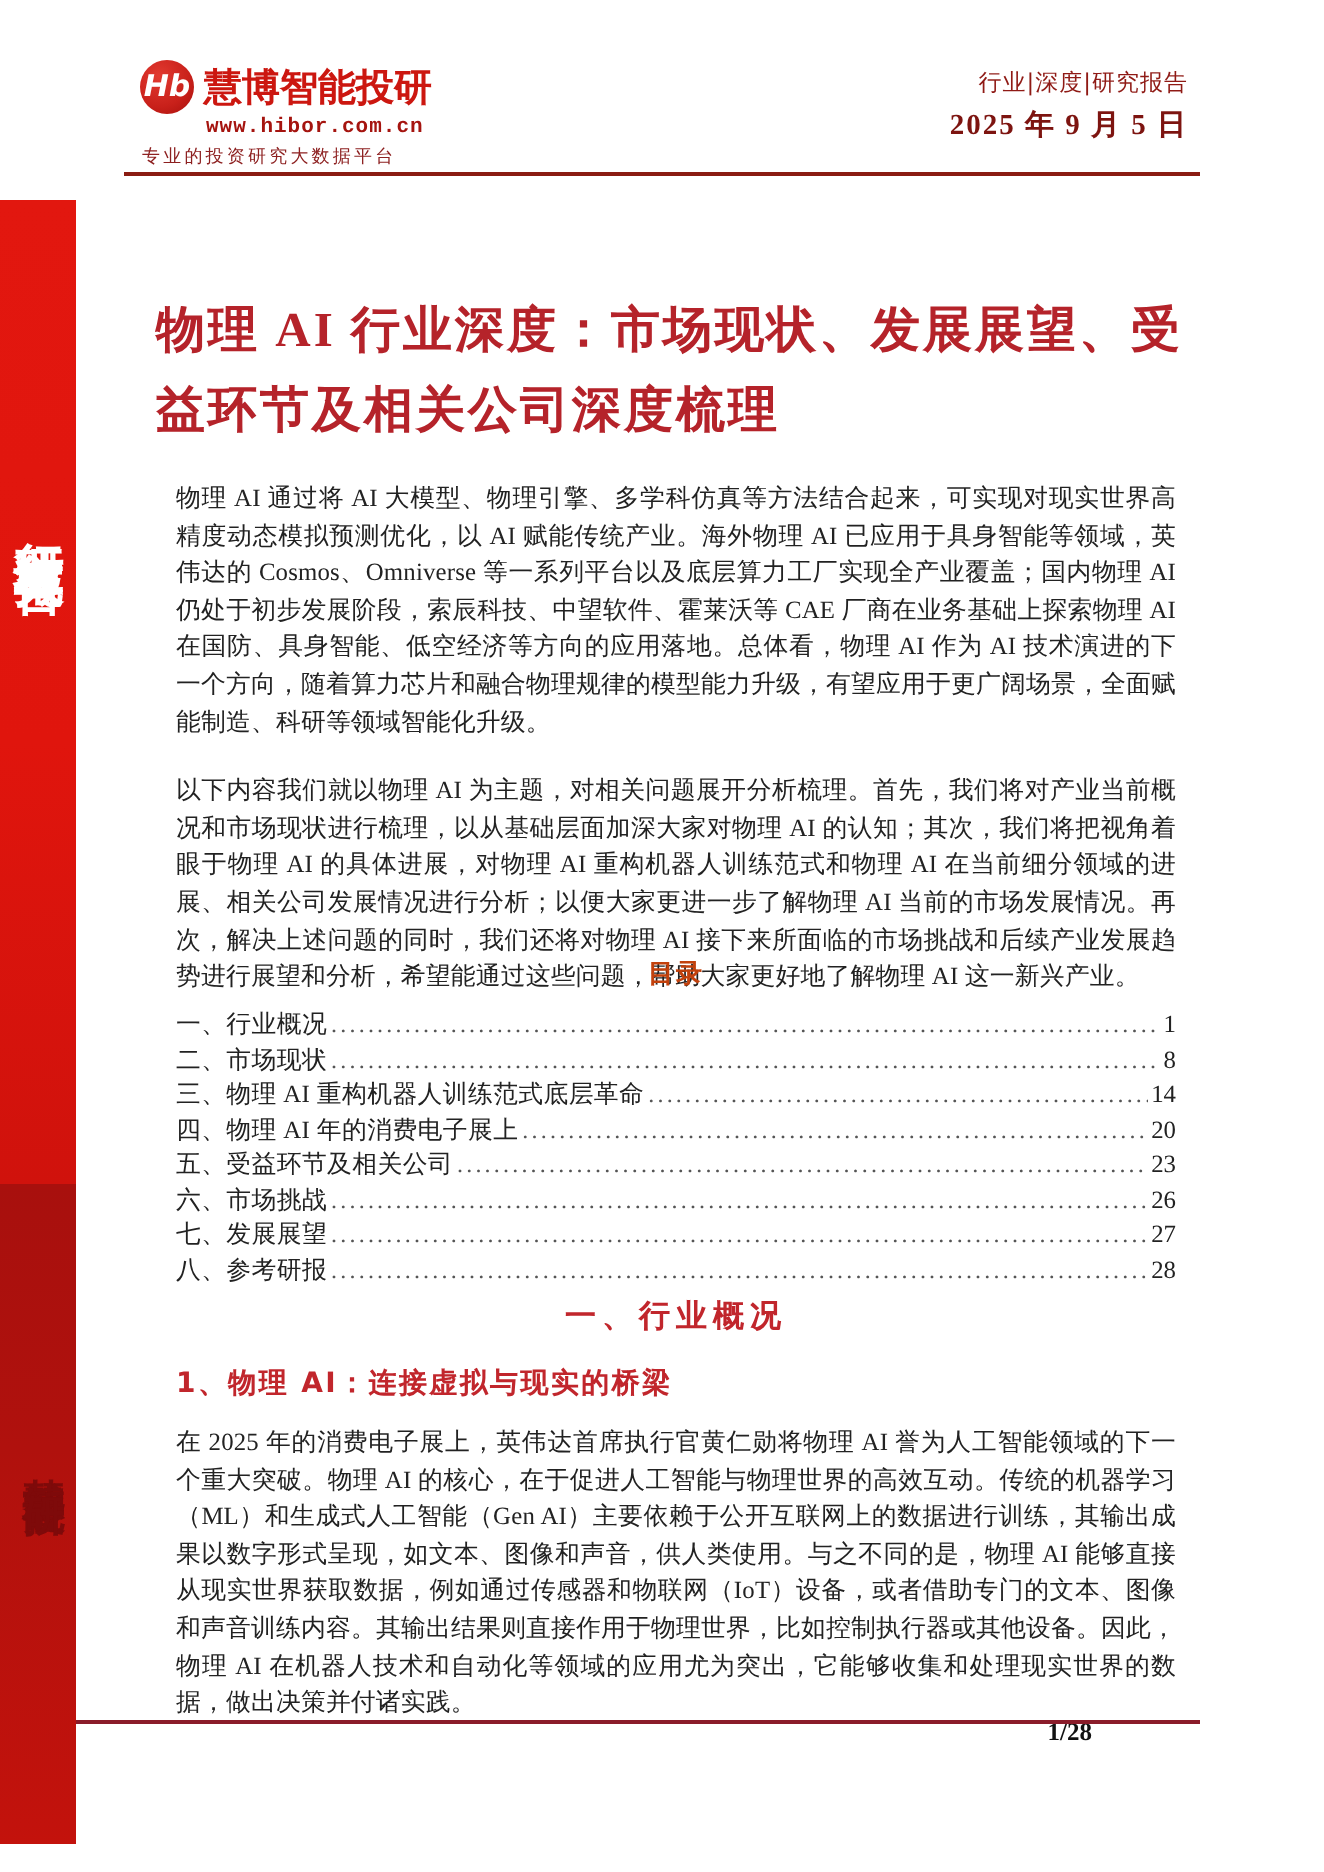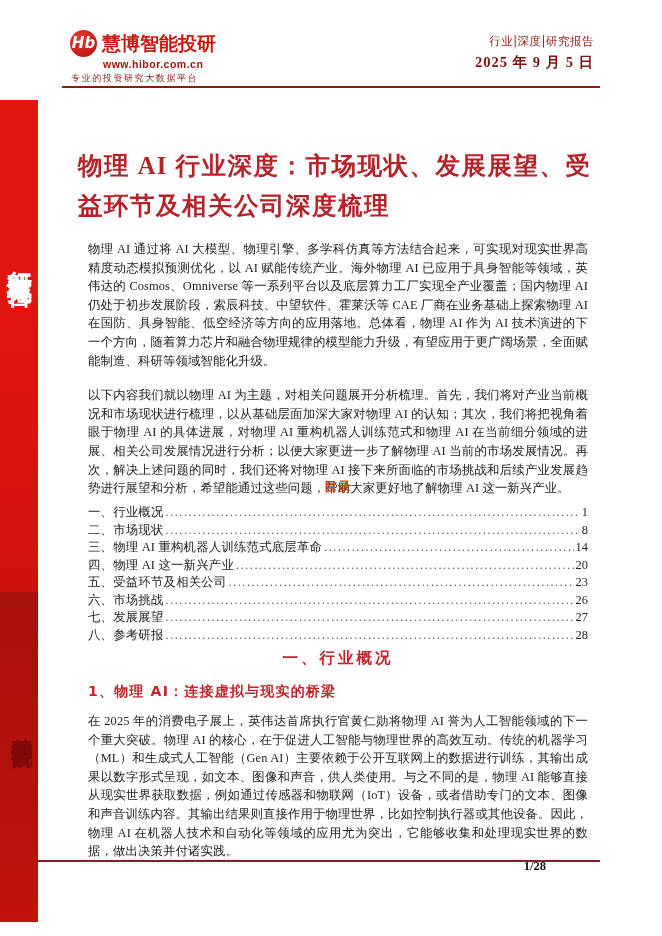--- a/index.html
+++ b/index.html
@@ -109,21 +109,21 @@
   }
   .logo-name {
     font-family: "DejaVu Sans", sans-serif;
     font-weight: bold;
     font-size: 19px;
     color: #cc1710;
     letter-spacing: 0px;
     white-space: nowrap;
   }
   .logo-url {
-    font-family: Liberation Sans, sans-serif;
+    font-family: Liberation Mono, monospace;
     font-weight: bold;
     font-size: 10.5px;
     color: #a5140f;
     letter-spacing: 0.5px;
     margin-left: 33px;
     margin-top: 1px;
   }
   .logo-tag {
     font-family: "DejaVu Sans", sans-serif;
     font-size: 9px;
@@ -335,21 +335,21 @@
       <span class="toc-label">二、市场现状</span>
       <span class="toc-dots">......................................................................................................................</span>
       <span class="toc-page">8</span>
     </div>
     <div class="toc-item">
       <span class="toc-label">三、物理 AI 重构机器人训练范式底层革命</span>
       <span class="toc-dots">......................................................................................................................</span>
       <span class="toc-page">14</span>
     </div>
     <div class="toc-item">
-      <span class="toc-label">四、物理 AI 这一新兴产业</span>
+      <span class="toc-label">四、物理 AI 年的消费电子展上</span>
       <span class="toc-dots">......................................................................................................................</span>
       <span class="toc-page">20</span>
     </div>
     <div class="toc-item">
       <span class="toc-label">五、受益环节及相关公司</span>
       <span class="toc-dots">......................................................................................................................</span>
       <span class="toc-page">23</span>
     </div>
     <div class="toc-item">
       <span class="toc-label">六、市场挑战</span>

